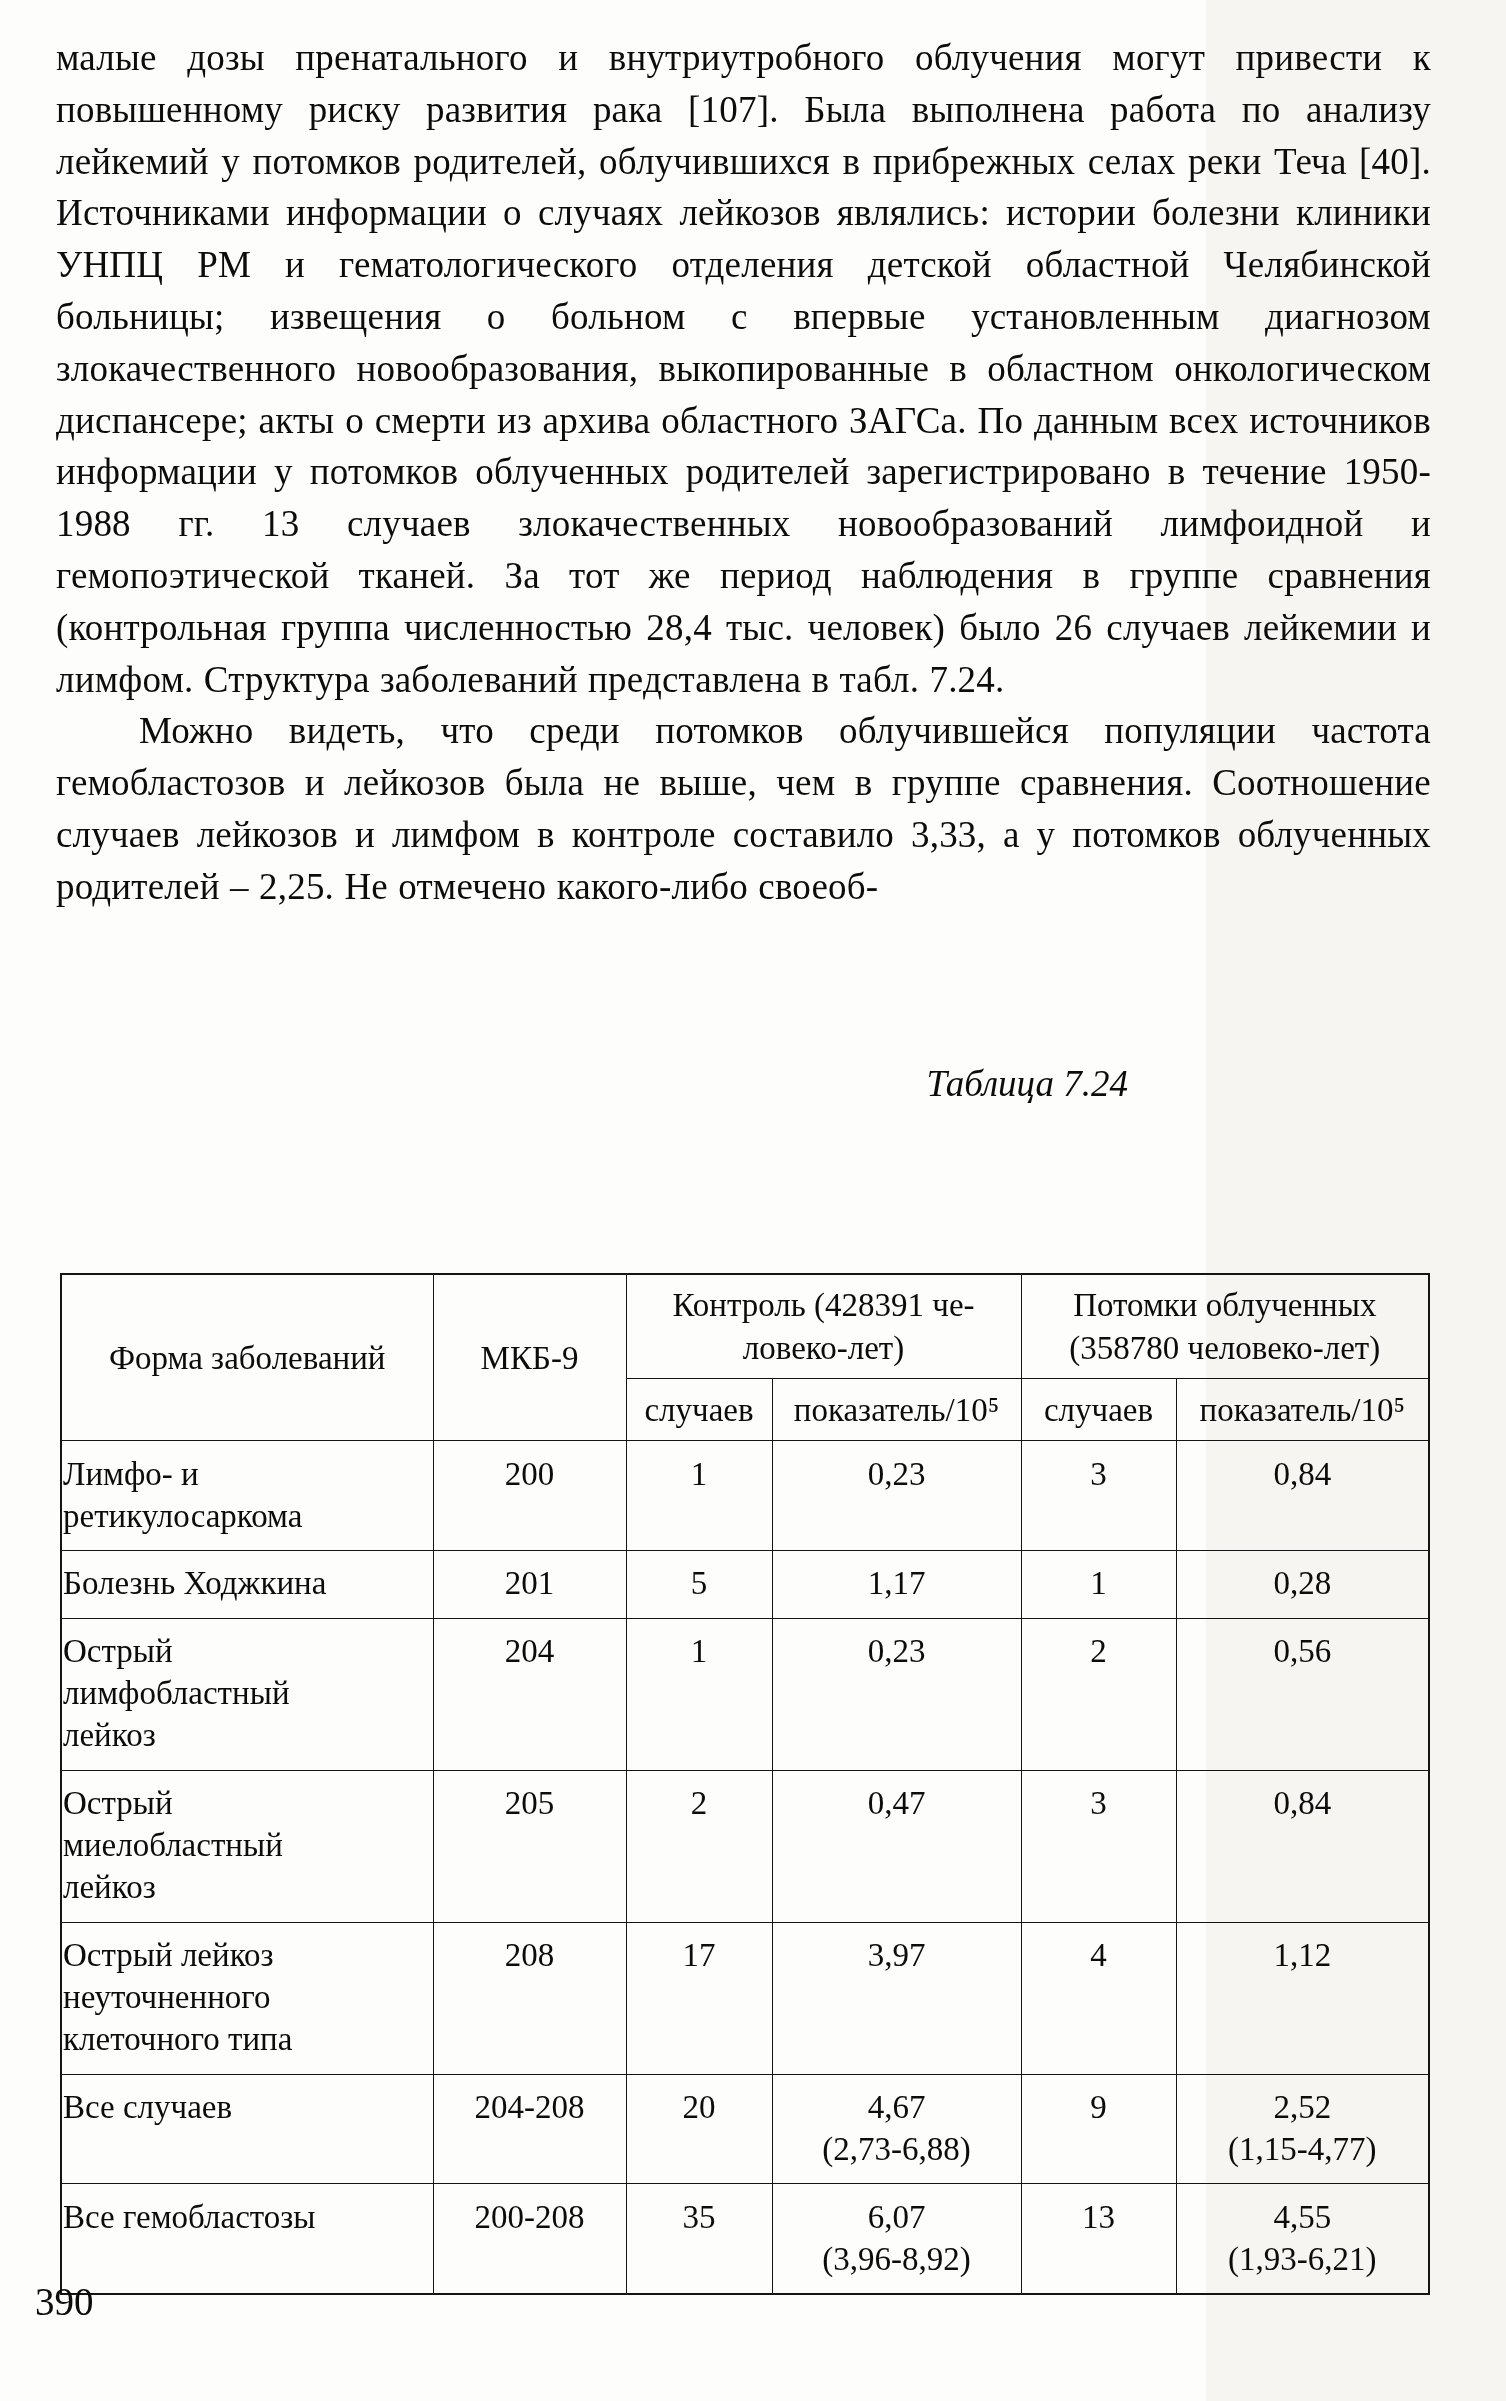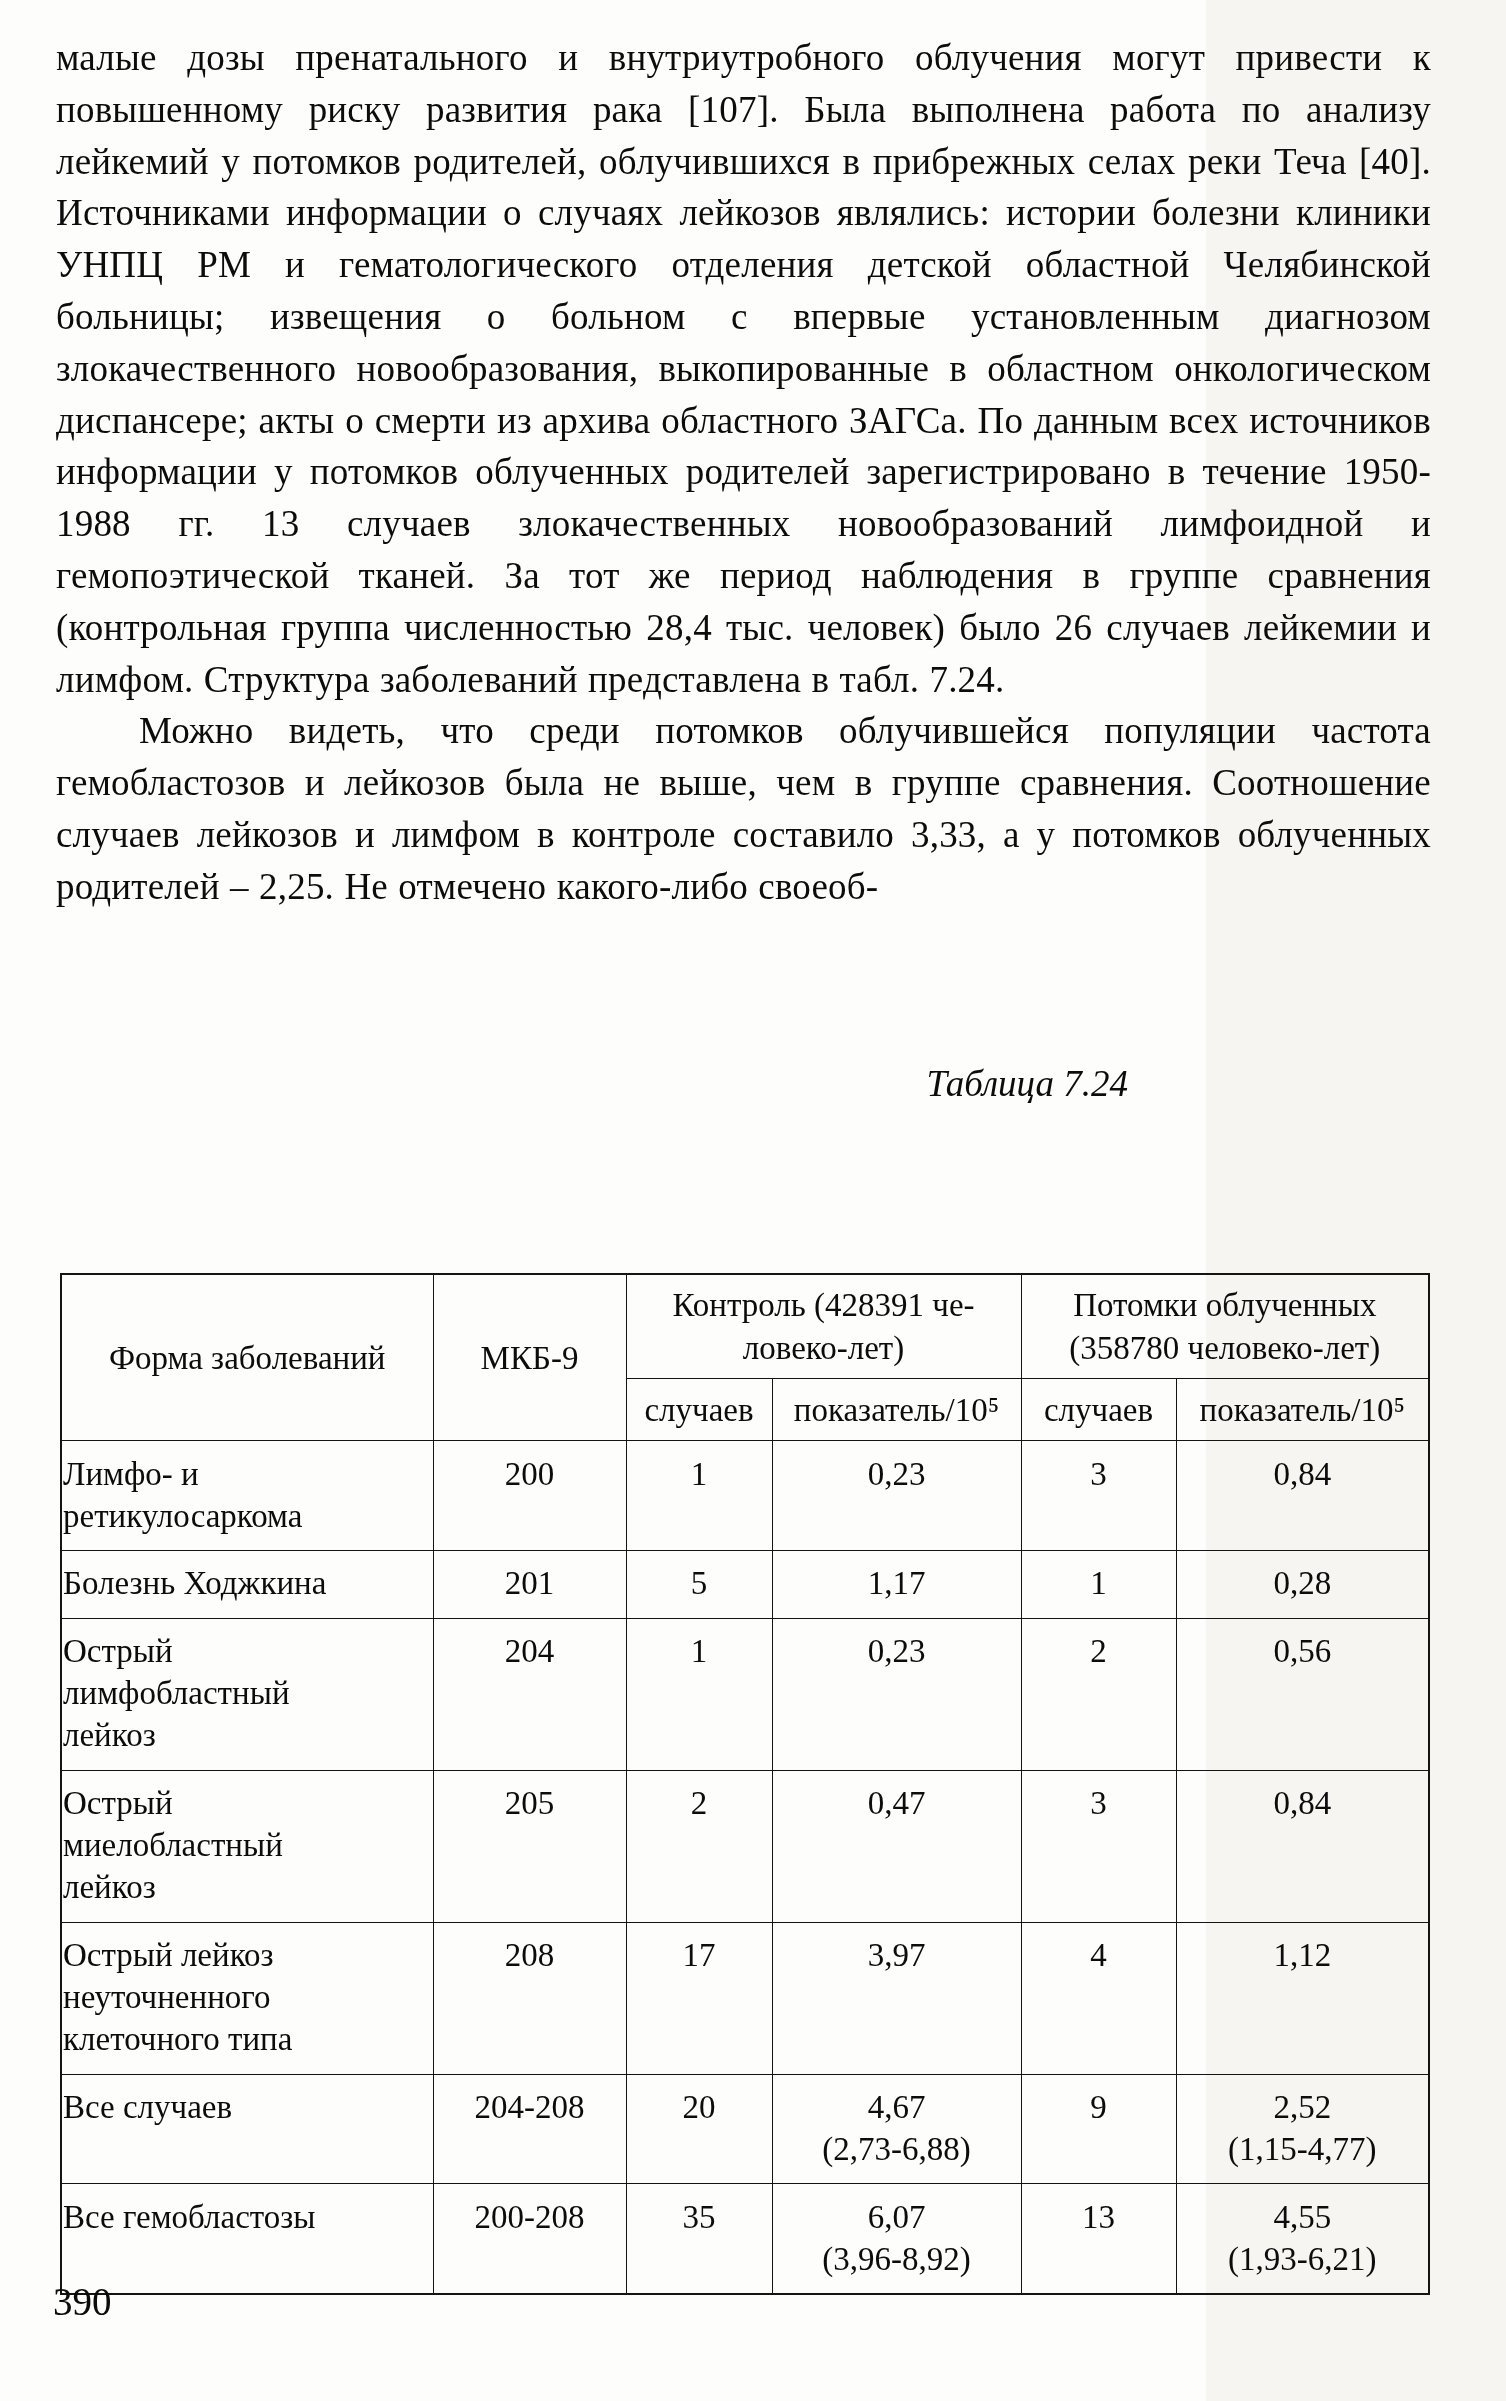--- a/index.html
+++ b/index.html
@@ -77,21 +77,21 @@
     white-space: pre-line;
   }
   td.cell-form {
     text-align: left;
     padding-left: 1px;
   }
   td.cell-num { text-align: center; }
 
   .page-number {
     position: absolute;
-    left: 53px;
+    left: 35px;
     top: 2279px;
     font-size: 39px;
   }
 </style>
 </head>
 <body>
 
 <div class="page">
 
   <div class="body-text">

